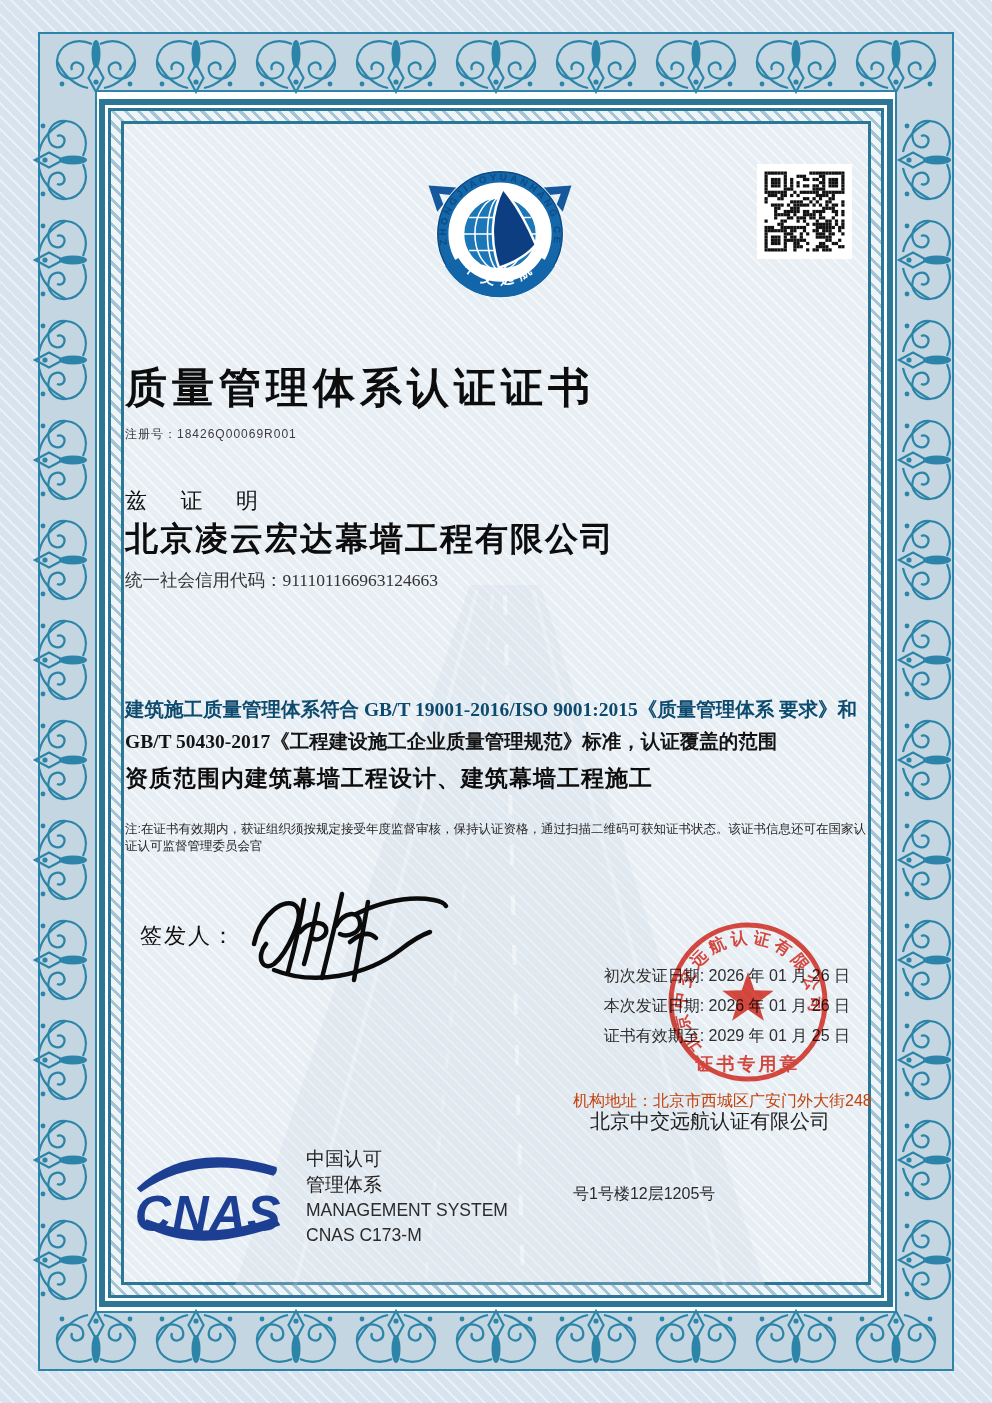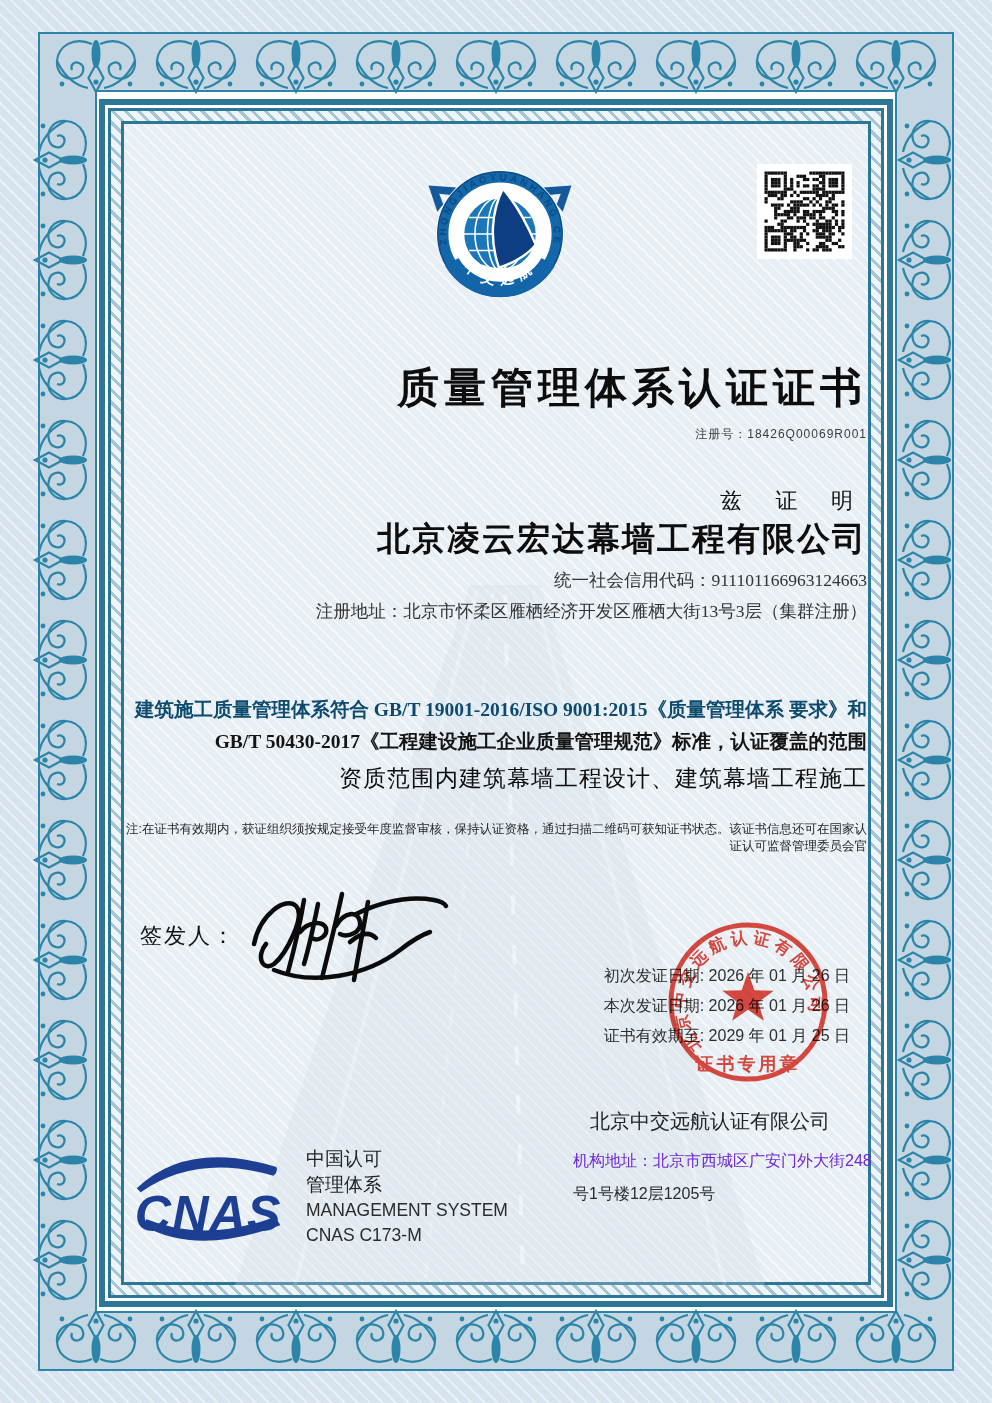--- a/index.html
+++ b/index.html
@@ -21,40 +21,40 @@
     box-sizing:border-box;border:6px solid #2b7795;padding:3px;}
   .frame-mid{width:100%;height:100%;box-sizing:border-box;border:3px solid #2b7795;}
   .frame-stripes{width:100%;height:100%;box-sizing:border-box;padding:10px;
     background:repeating-linear-gradient(45deg,#a4c6d6 0 3px,#eef4f8 3px 9px);}
   .frame-inner{width:100%;height:100%;box-sizing:border-box;border:3px solid #2b7795;
     background:#e7eef4;position:relative;overflow:hidden;}
   .frame-inner .inner-stripes{position:absolute;inset:0;
     background:repeating-linear-gradient(45deg,rgba(255,255,255,.55) 0 2px,rgba(255,255,255,0) 2px 8px);}
 
   .abs{position:absolute;z-index:4;}
-  .ctr{left:125px;width:742px;text-align:right;}
+  .ctr{left:125px;width:742px;text-align:left;}
   .sans{font-family:"Liberation Sans","DejaVu Sans",sans-serif;}
 
   .title{top:360px;font-size:42px;font-weight:bold;letter-spacing:5px;color:#0d0d0d;}
   .regline{top:426px;font-size:12px;color:#3b3b3b;letter-spacing:1px;}
   .certify{top:486px;font-size:22px;letter-spacing:14px;color:#111;}
   .company{top:517px;font-size:33px;font-weight:bold;letter-spacing:2px;color:#0d0d0d;}
   .credit{top:568px;font-size:17.5px;color:#333;}
   .regaddr{top:599px;font-size:17.5px;color:#333;}
   .bizaddr{top:631px;font-size:17.5px;color:#333;}
   .scope1{top:696px;font-size:19.5px;font-weight:600;color:#0c4a6e;}
   .scope2{top:728px;font-size:19.5px;font-weight:600;color:#141414;}
-  .scopedetail{top:763px;font-size:23px;font-weight:normal;color:#0d0d0d;letter-spacing:1px;}
+  .scopedetail{top:763px;font-size:23px;font-weight:bold;color:#0d0d0d;letter-spacing:1px;}
   .note1{top:821px;font-size:12.5px;color:#262626;}
   .note2{top:846px;font-size:12.5px;color:#262626;}
   .issuer{left:140px;top:921px;font-size:22px;color:#111;letter-spacing:2px;}
   .dates{left:520px;top:961px;width:330px;text-align:right;font-size:16px;
     line-height:30px;color:#2e2e2e;}
   .footer-org{left:560px;top:1108px;width:300px;text-align:center;font-size:20px;color:#222;}
-  .footer-addr1{left:573px;top:1151px;font-size:16px;color:#6d28d9;}
+  .footer-addr1{left:573px;top:1091px;font-size:16px;color:#c2410c;}
   .footer-addr2{left:573px;top:1184px;font-size:16px;color:#2b2b2b;}
   .cnas-text{left:306px;top:1146px;line-height:26px;color:#222;}
   .cnas-text .zh{font-size:19px;}
   .cnas-text .en{font-size:17.5px;line-height:25px;color:#2b2b2b;}
 
   .qr-box{left:757px;top:164px;width:95px;height:95px;background:#fff;z-index:4;}
   .stamp{left:663px;top:917px;z-index:5;opacity:.9;mix-blend-mode:multiply;}
   .sig{left:238px;top:880px;z-index:5;}
   .watermark{left:125px;top:555px;z-index:2;opacity:.5;}
 </style>
@@ -509,21 +509,20 @@
       </svg>
   </div>
 
   <div class="abs ctr title">质量管理体系认证证书</div>
   <div class="abs ctr regline">
     <span>注册号：</span><span class="sans">18426Q00069R001</span>
   </div>
   <div class="abs ctr certify">兹 证 明</div>
   <div class="abs ctr company">北京凌云宏达幕墙工程有限公司</div>
   <div class="abs ctr credit">统一社会信用代码：911101166963124663</div>
-  <div class="abs ctr regaddr">注册地址：北京市怀柔区雁栖经济开发区雁栖大街13号3层（集群注册）</div>
 
   <div class="abs ctr scope1">建筑施工质量管理体系符合 GB/T 19001-2016/ISO 9001:2015《质量管理体系 要求》和</div>
   <div class="abs ctr scope2">GB/T 50430-2017《工程建设施工企业质量管理规范》标准，认证覆盖的范围</div>
   <div class="abs ctr scopedetail">资质范围内建筑幕墙工程设计、建筑幕墙工程施工</div>
 
   <div class="abs ctr note1 sans">注:在证书有效期内，获证组织须按规定接受年度监督审核，保持认证资格，通过扫描二维码可获知证书状态。该证书信息还可在国家认证认可监督管理委员会官</div>
 
   <div class="abs issuer sans">签发人：</div>
   <svg class="abs sig" width="212" height="118" viewBox="0 0 212 118">
     <g stroke="#0b0b0b" stroke-width="4.5" fill="none" stroke-linecap="round">

